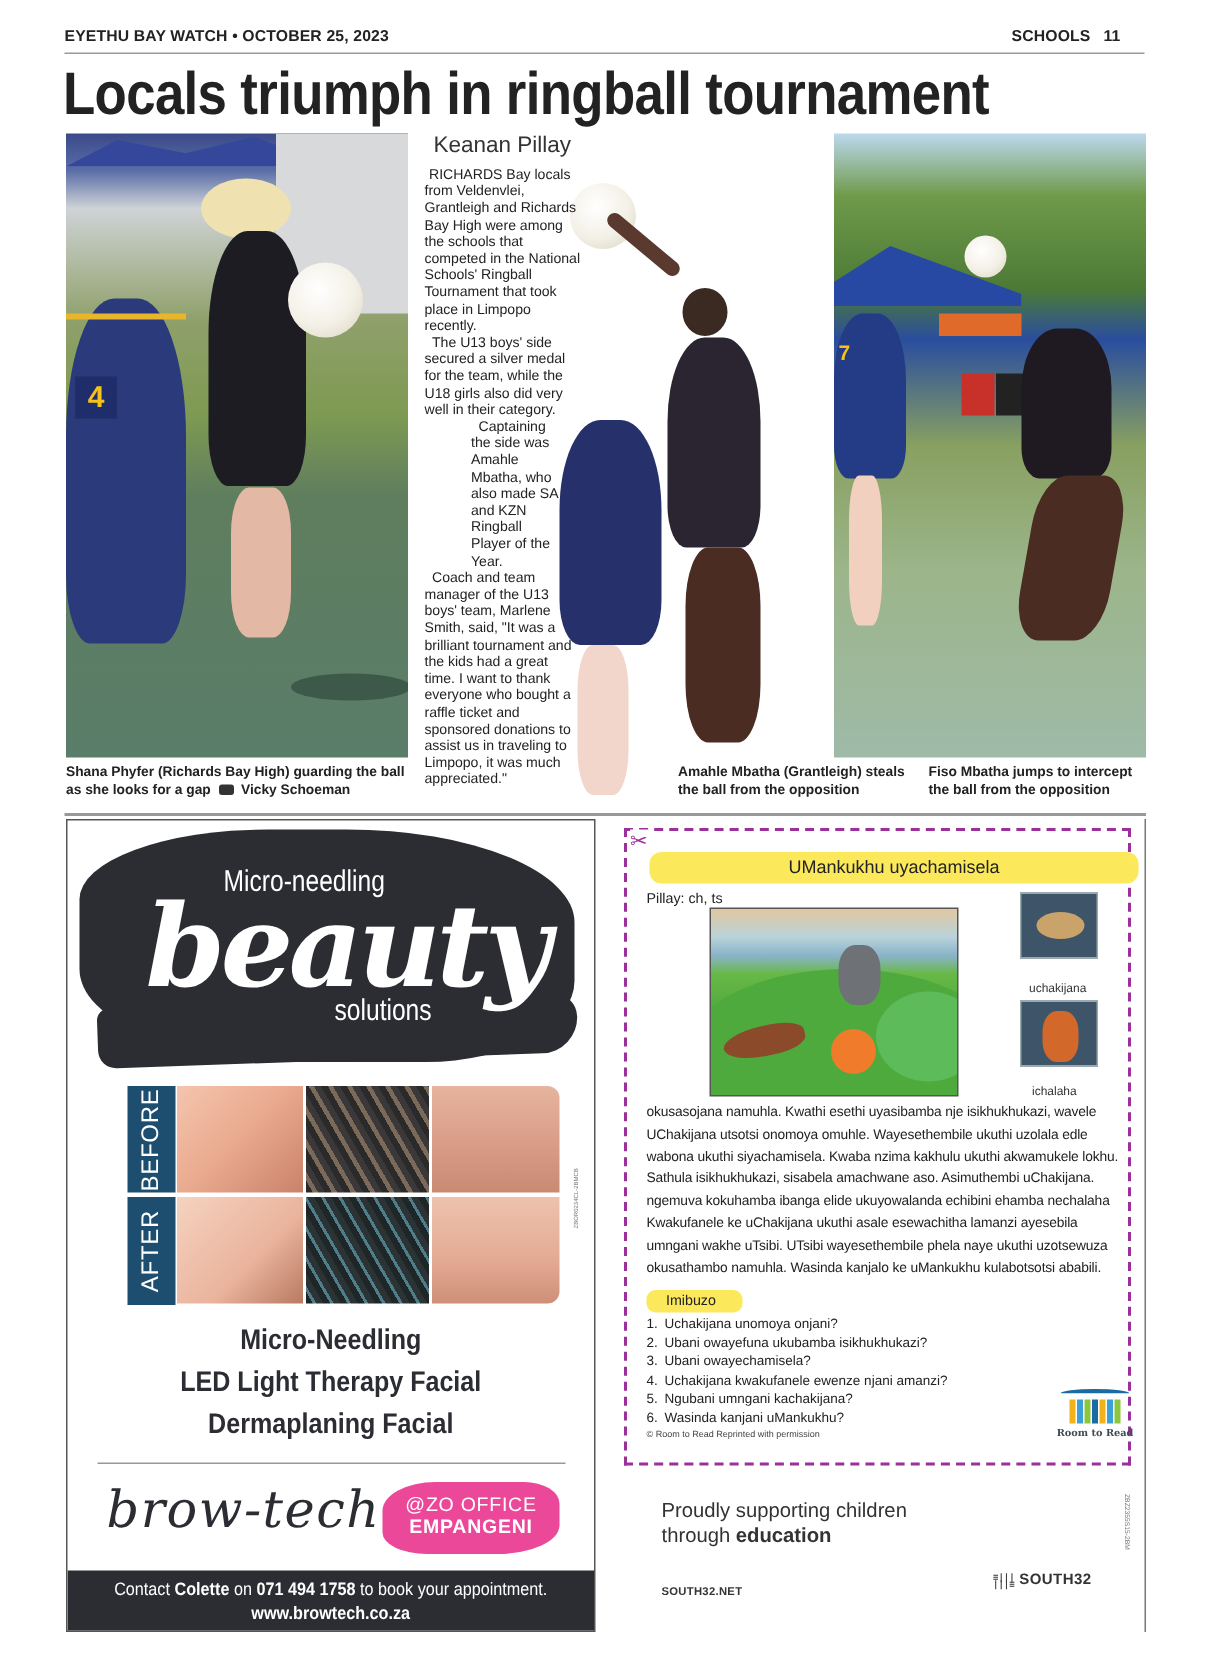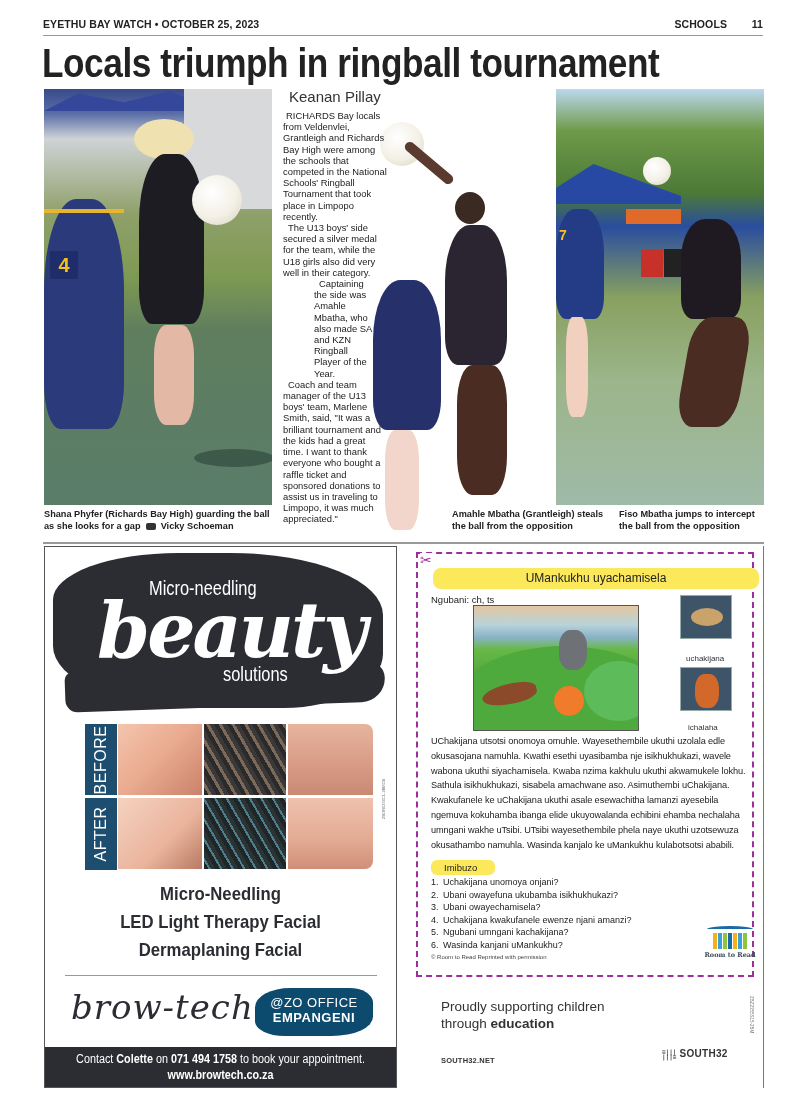--- a/index.html
+++ b/index.html
@@ -2,21 +2,21 @@
 <html><head>
 <meta charset="utf-8">
 <style>
   * { box-sizing: border-box; margin: 0; padding: 0; }
   html, body { width: 806px; height: 1113px; background: #fff; overflow: hidden; }
   body { position: relative; font-family: "Liberation Sans", sans-serif; color: #222; }
 
   .masthead { position: absolute; left: 43px; top: 16px; width: 720px; height: 20px; border-bottom: 1px solid #999; font-family: "Liberation Sans", sans-serif; font-weight: bold; font-size: 10.5px; letter-spacing: 0.1px; color: #222; }
   .masthead .left { position: absolute; left: 0; top: 2px; }
   .masthead .section { position: absolute; right: 36px; top: 2px; }
-  .masthead .page { position: absolute; right: 0; top: 2px; }
+  .masthead .page { position: absolute; right: 16px; top: 2px; }
 
   .headline { position: absolute; left: 42px; top: 40px; font-family: "Liberation Sans", sans-serif; font-weight: bold; font-size: 40px; line-height: 46px; color: #222; letter-spacing: -0.5px; transform: scaleX(0.88); transform-origin: left top; white-space: nowrap; }
 
   .photo { position: absolute; overflow: hidden; }
   .photo1 { left: 44px; top: 89px; width: 228px; height: 416px;
     background: linear-gradient(180deg, #3a4a8a 0%, #5b6ea8 6%, #cfd3d6 12%, #8fa06a 30%, #7e9a52 45%, #5f7e5e 58%, #5a7d6a 100%); }
   .photo3 { left: 556px; top: 89px; width: 208px; height: 416px;
     background: linear-gradient(180deg, #bcd8ee 0%, #6f9a4a 10%, #4c7a36 25%, #2a4d9e 33%, #88a060 50%, #9cb58a 70%, #9fbaa8 100%); }
   .photo2 { left: 345px; top: 110px; width: 210px; height: 430px; }
 
@@ -56,21 +56,21 @@
   .c-face-a { left: 33px; width: 84px; top: 74px; background: linear-gradient(135deg,#f5d3c0 0%,#eab39c 60%,#b87a62 100%); }
   .c-hair-a { left: 119px; width: 82px; top: 74px; background: repeating-linear-gradient(60deg,#1e2628 0 4px,#4f7d8a 4px 6px,#2b3335 6px 10px); }
   .c-lips-a { left: 203px; width: 85px; top: 74px; background: linear-gradient(180deg,#eec2ae 0%,#e3aa93 60%,#cf8e78 100%); border-bottom-right-radius: 8px; }
 
   .ad-code-left { position: absolute; left: 336px; top: 272px; font-size: 4px; color: #777; transform: rotate(-90deg); transform-origin: left top; white-space: nowrap; }
 
   .services { position: absolute; left: 0; top: 333px; width: 351px; text-align: center; font-weight: bold; font-size: 19px; line-height: 28px; color: #2b2d33; }
   .services div { transform: scaleX(0.88); }
   .ad-divider { position: absolute; left: 20px; top: 428px; width: 312px; height: 1px; background: #999; }
   .browtech { position: absolute; left: 26px; top: 440px; font-family: "DejaVu Serif", serif; font-style: italic; font-size: 34px; color: #2b2d33; letter-spacing: 1px; }
-  .office-badge { position: absolute; left: 210px; top: 441px; width: 118px; height: 48px; background: #0c4a6e; border-radius: 30% 20% 35% 25% / 40% 30% 40% 30%; color: #fff; text-align: center; }
+  .office-badge { position: absolute; left: 210px; top: 441px; width: 118px; height: 48px; background: #ec4899; border-radius: 30% 20% 35% 25% / 40% 30% 40% 30%; color: #fff; text-align: center; }
   .office-badge .l1 { font-size: 13px; margin-top: 7px; letter-spacing: 0.5px; }
   .office-badge .l2 { font-size: 13px; font-weight: bold; letter-spacing: 0.5px; }
   .contact-bar { position: absolute; left: 0; top: 500px; width: 351px; height: 41px; background: #2b2d33; color: #fff; text-align: center; font-size: 12px; line-height: 16px; padding-top: 4px; }
   .contact-bar div { transform: scaleX(0.9); }
 
   
   .ad-right { position: absolute; left: 408px; top: 546px; width: 356px; height: 542px; border-right: 1px solid #777; background: #fff; }
   .dash-box { position: absolute; left: 8px; top: 6px; width: 338px; height: 425px; border: 2.5px dashed #9c2f9c; }
   .scissors { position: absolute; left: 2px; top: -1px; color: #9c2f9c; font-size: 14px; background: #fff; line-height: 14px; }
   .story-title { position: absolute; left: 15px; top: 14px; width: 326px; height: 21px; background: #fbe85b; border-radius: 8px; text-align: center; font-size: 12px; line-height: 21px; color: #222; }
@@ -203,46 +203,46 @@
       <span>Contact </span><b>Colette</b><span> on </span><b>071 494 1758</b><span> to book your appointment.</span>
     </div>
     <div style="font-weight:bold;">www.browtech.co.za</div>
   </div>
 </div>
 
 <div class="ad-right">
   <div class="dash-box">
     <span class="scissors">✂</span>
     <div class="story-title">UMankukhu uyachamisela</div>
-    <div class="uhlamvu">Ngubani: ch, ts</div>
+    <div class="uhlamvu">Pillay: ch, ts</div>
 
     <div class="story-img">
       <div class="hill" style="left:-20px;top:40px;width:220px;height:120px;background:#4faa3e;"></div>
       <div class="hill" style="left:110px;top:55px;width:70px;height:60px;background:#5dbb5a;"></div>
       <div style="position:absolute;left:85px;top:24px;width:28px;height:40px;background:#6e7176;border-radius:40%;"></div>
       <div style="position:absolute;left:8px;top:78px;width:55px;height:20px;background:#8b4a2a;border-radius:50% 40% 40% 50%;transform:rotate(-12deg);"></div>
       <div style="position:absolute;left:80px;top:80px;width:30px;height:30px;background:#f07b2a;border-radius:50%;"></div>
     </div>
 
     <div class="animal-card" style="left:262px;top:41px;">
       <div style="position:absolute;left:10px;top:12px;width:32px;height:18px;background:#c9a36a;border-radius:50%;"></div>
     </div>
     <div class="animal-label" style="left:268px;top:100px;">uchakijana</div>
     <div class="animal-card" style="left:262px;top:113px;">
       <div style="position:absolute;left:14px;top:6px;width:24px;height:34px;background:#d2692a;border-radius:40%;"></div>
     </div>
     <div class="animal-label" style="left:270px;top:169px;">ichalaha</div>
 
     <div class="story-text">
+      <div>okusasojana namuhla. Kwathi esethi uyasibamba nje isikhukhukazi, wavele</div>
       <div>UChakijana utsotsi onomoya omuhle. Wayesethembile ukuthi uzolala edle</div>
-      <div>okusasojana namuhla. Kwathi esethi uyasibamba nje isikhukhukazi, wavele</div>
       <div>wabona ukuthi siyachamisela. Kwaba nzima kakhulu ukuthi akwamukele lokhu.</div>
       <div>Sathula isikhukhukazi, sisabela amachwane aso. Asimuthembi uChakijana.</div>
+      <div>ngemuva kokuhamba ibanga elide ukuyowalanda echibini ehamba nechalaha</div>
       <div>Kwakufanele ke uChakijana ukuthi asale esewachitha lamanzi ayesebila</div>
-      <div>ngemuva kokuhamba ibanga elide ukuyowalanda echibini ehamba nechalaha</div>
       <div>umngani wakhe uTsibi. UTsibi wayesethembile phela naye ukuthi uzotsewuza</div>
       <div>okusathambo namuhla. Wasinda kanjalo ke uMankukhu kulabotsotsi ababili.</div>
     </div>
 
     <div class="imibuzo">Imibuzo</div>
     <ul class="questions">
       <li><span class="n">1.</span><span>Uchakijana unomoya onjani?</span></li>
       <li><span class="n">2.</span><span>Ubani owayefuna ukubamba isikhukhukazi?</span></li>
       <li><span class="n">3.</span><span>Ubani owayechamisela?</span></li>
       <li><span class="n">4.</span><span>Uchakijana kwakufanele ewenze njani amanzi?</span></li>

